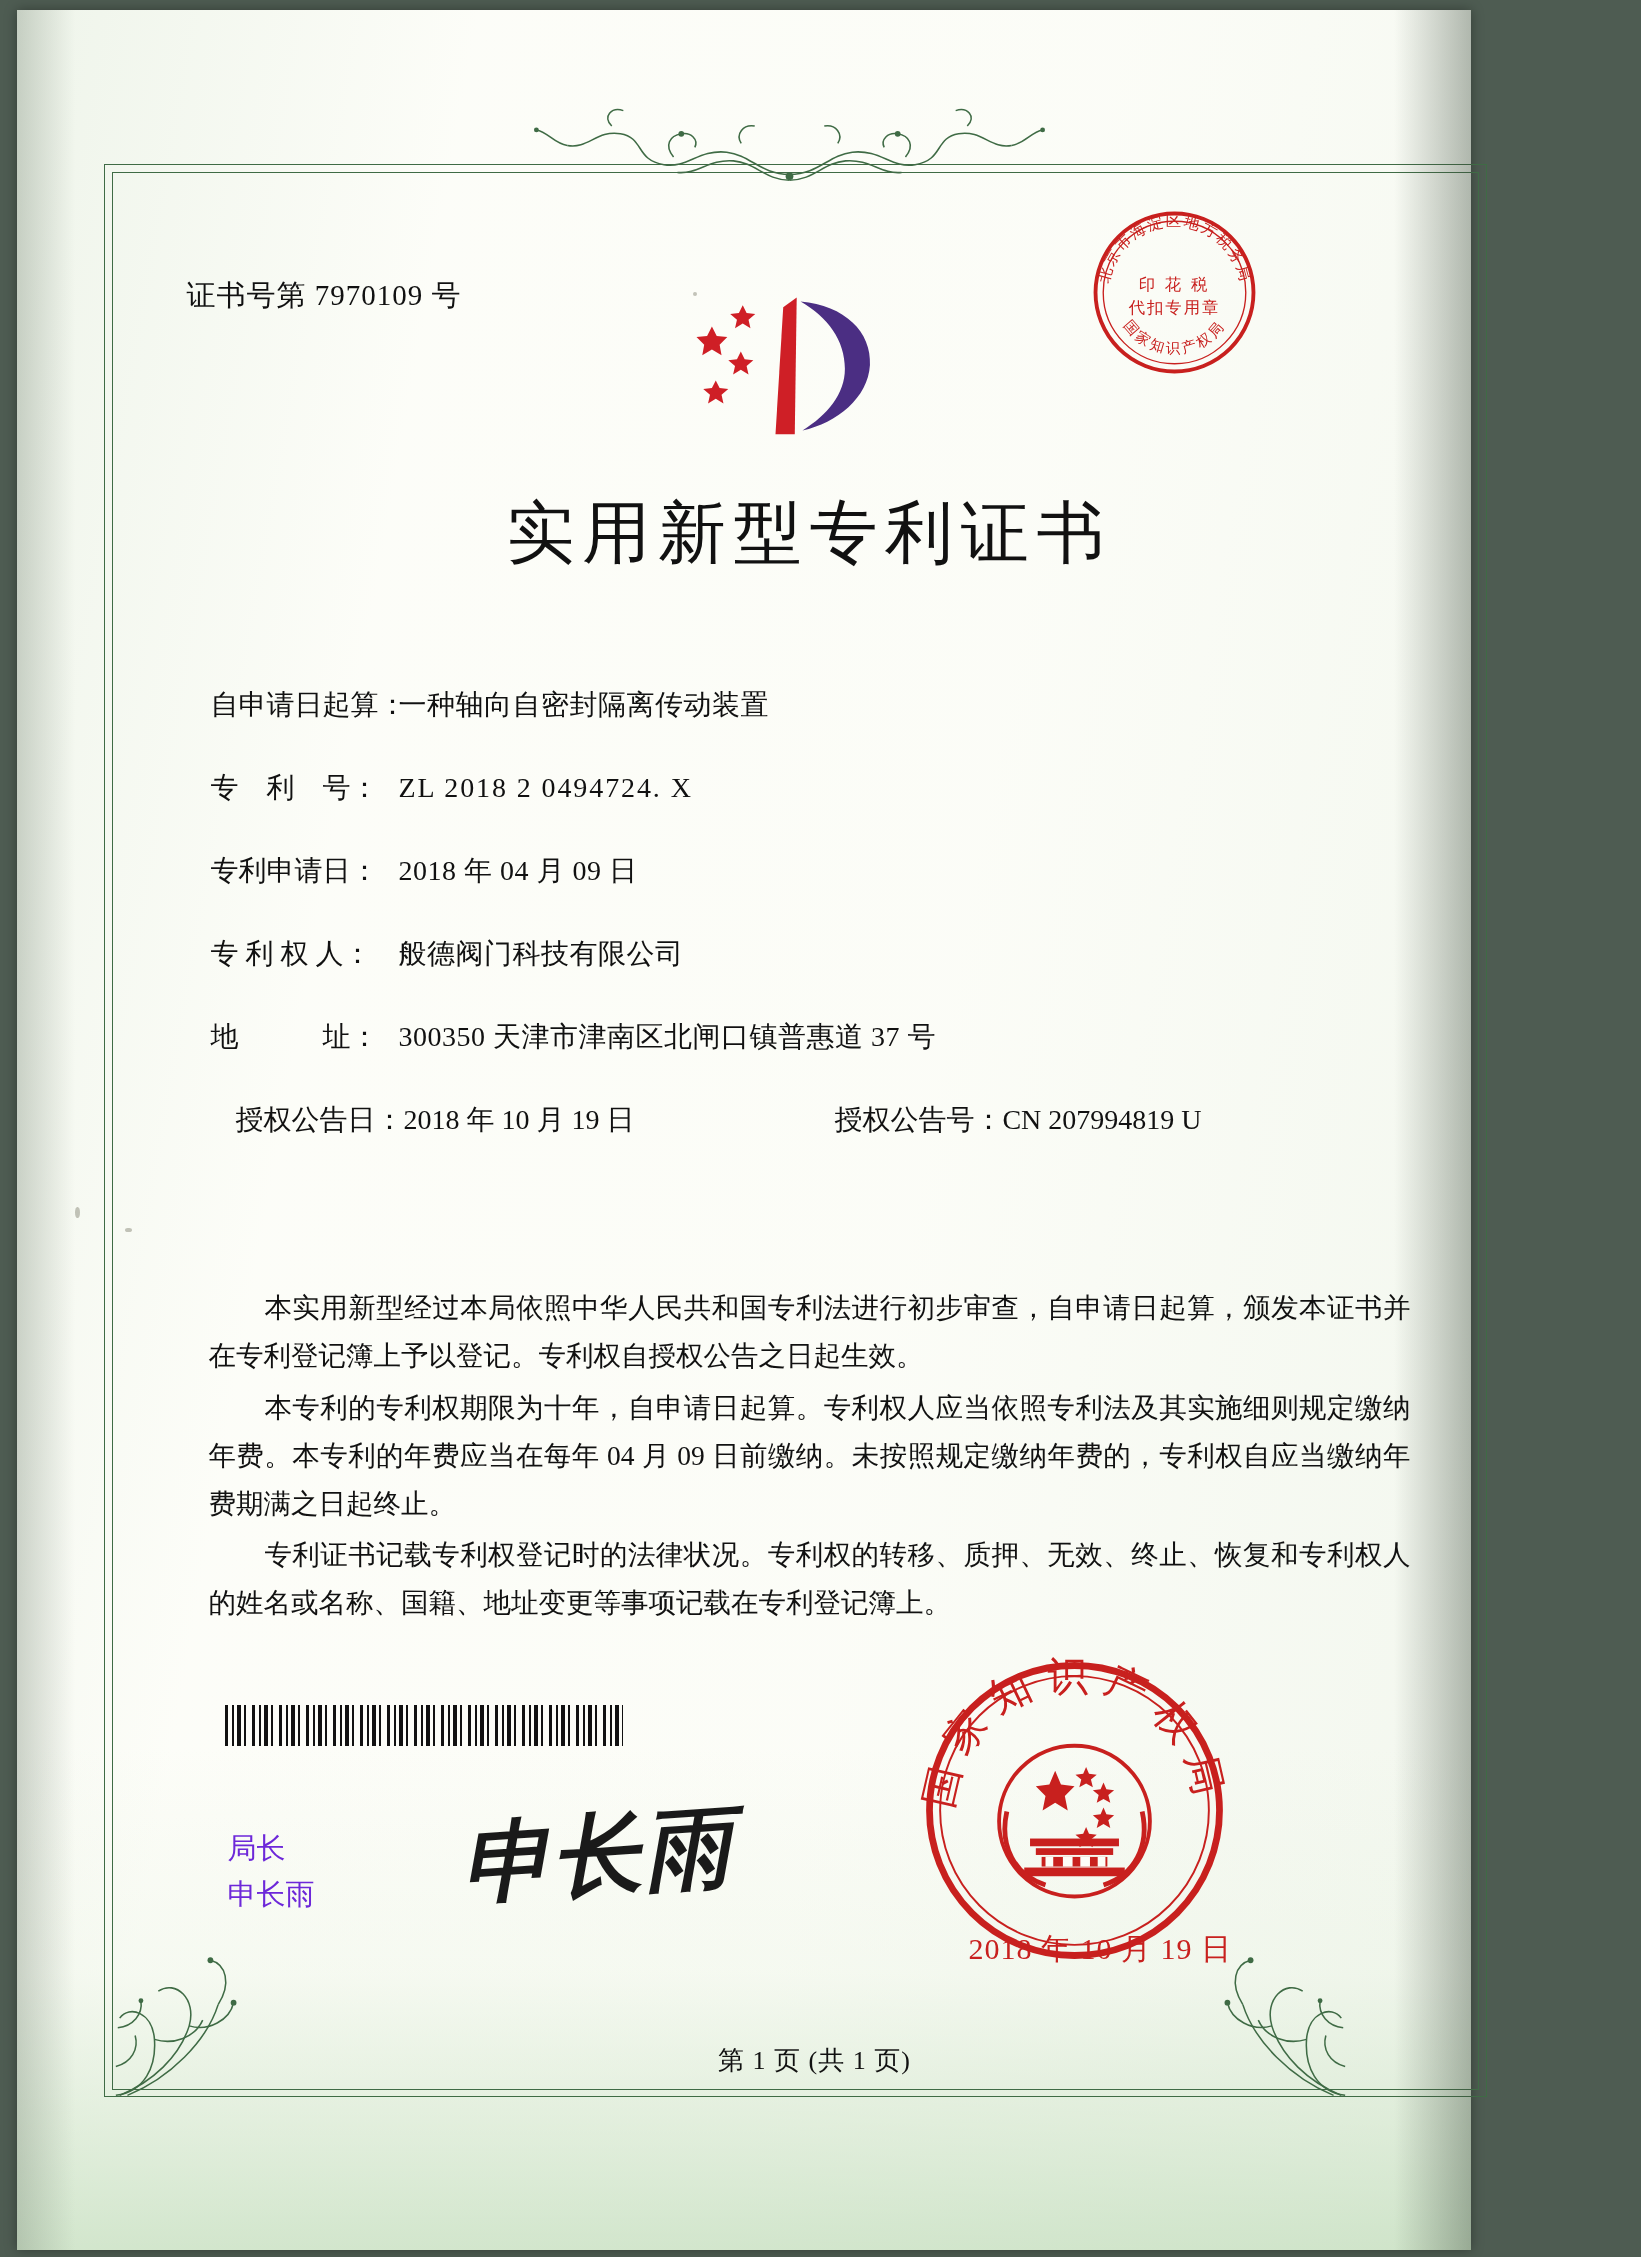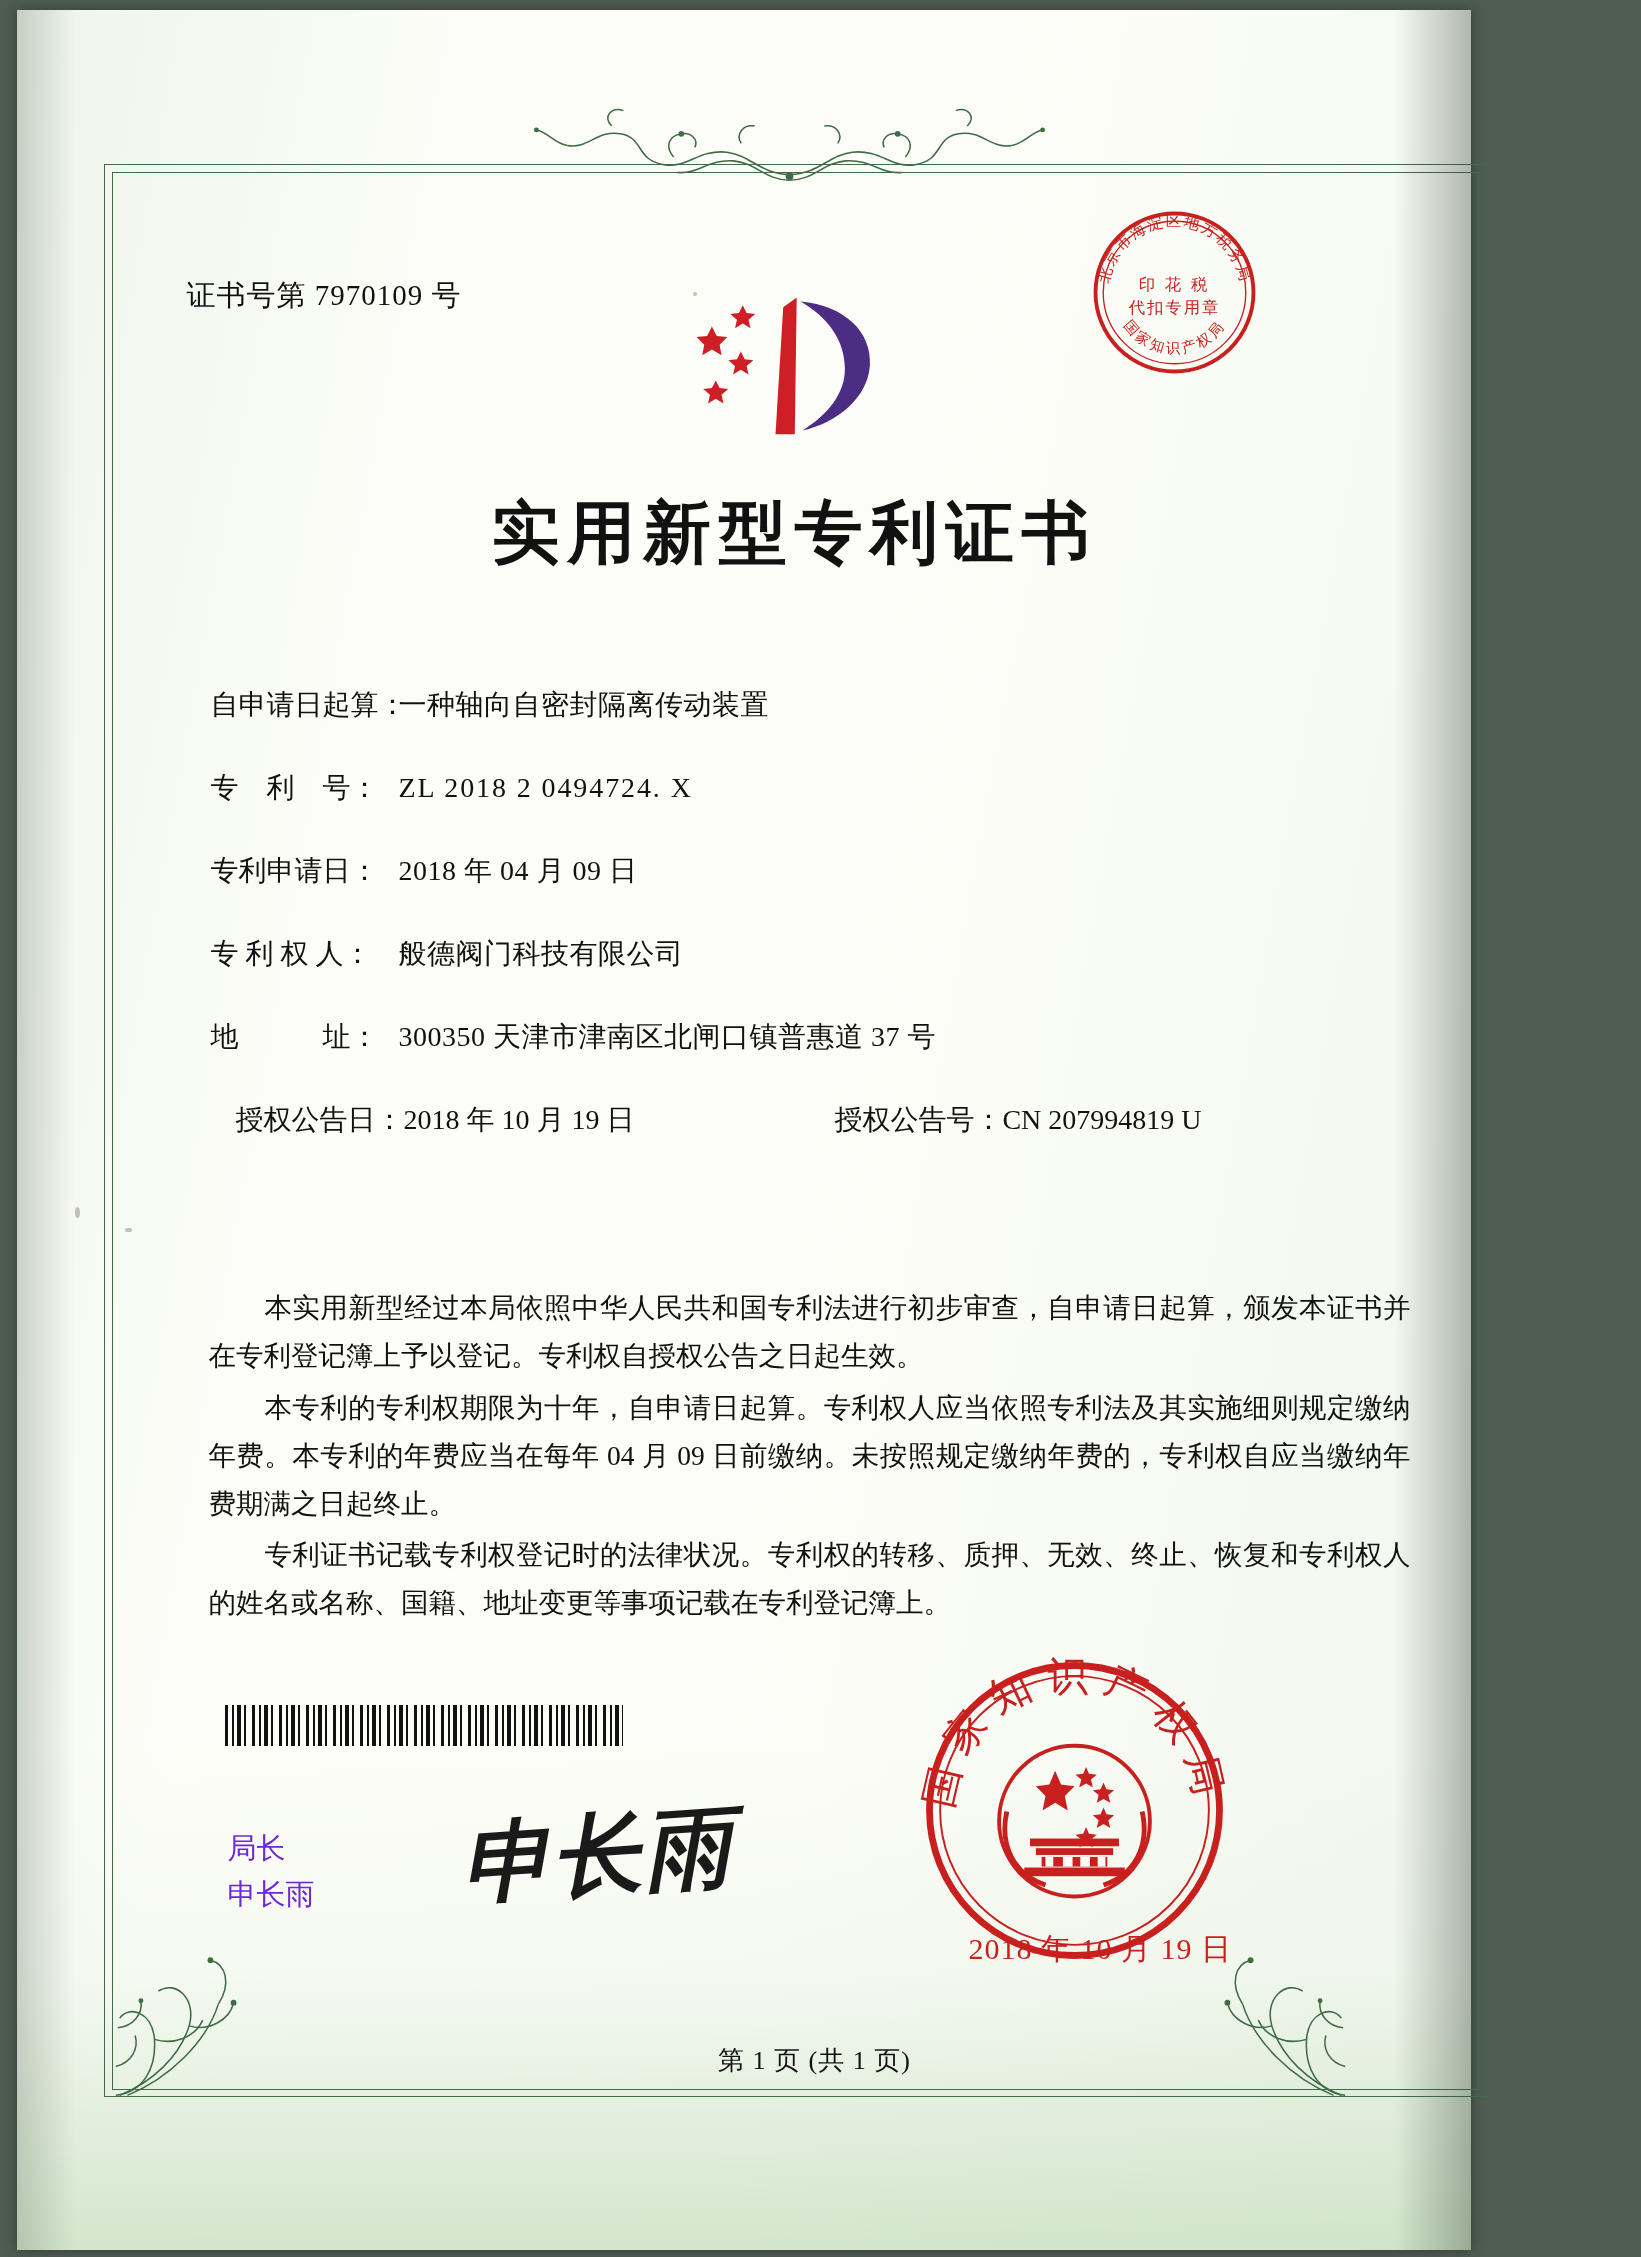--- a/index.html
+++ b/index.html
@@ -98,25 +98,25 @@
     letter-spacing: 1px;
     color: #111;
   }
   .emblem {
     position: absolute;
     left: 666px; top: 270px;
     width: 212px; height: 169px;
   }
   .title {
     position: absolute;
-    left: 0; top: 478px;
+    left: 15px; top: 478px;
     width: 1554px;
     text-align: center;
     font-size: 68px;
-    font-weight: bold;
+    font-weight: normal;
     letter-spacing: 7.7px;
     color: #111;
   }
 
   
   .tax-stamp {
     position: absolute;
     right: 205px; top: 191px;
     width: 183px; height: 183px;
   }

